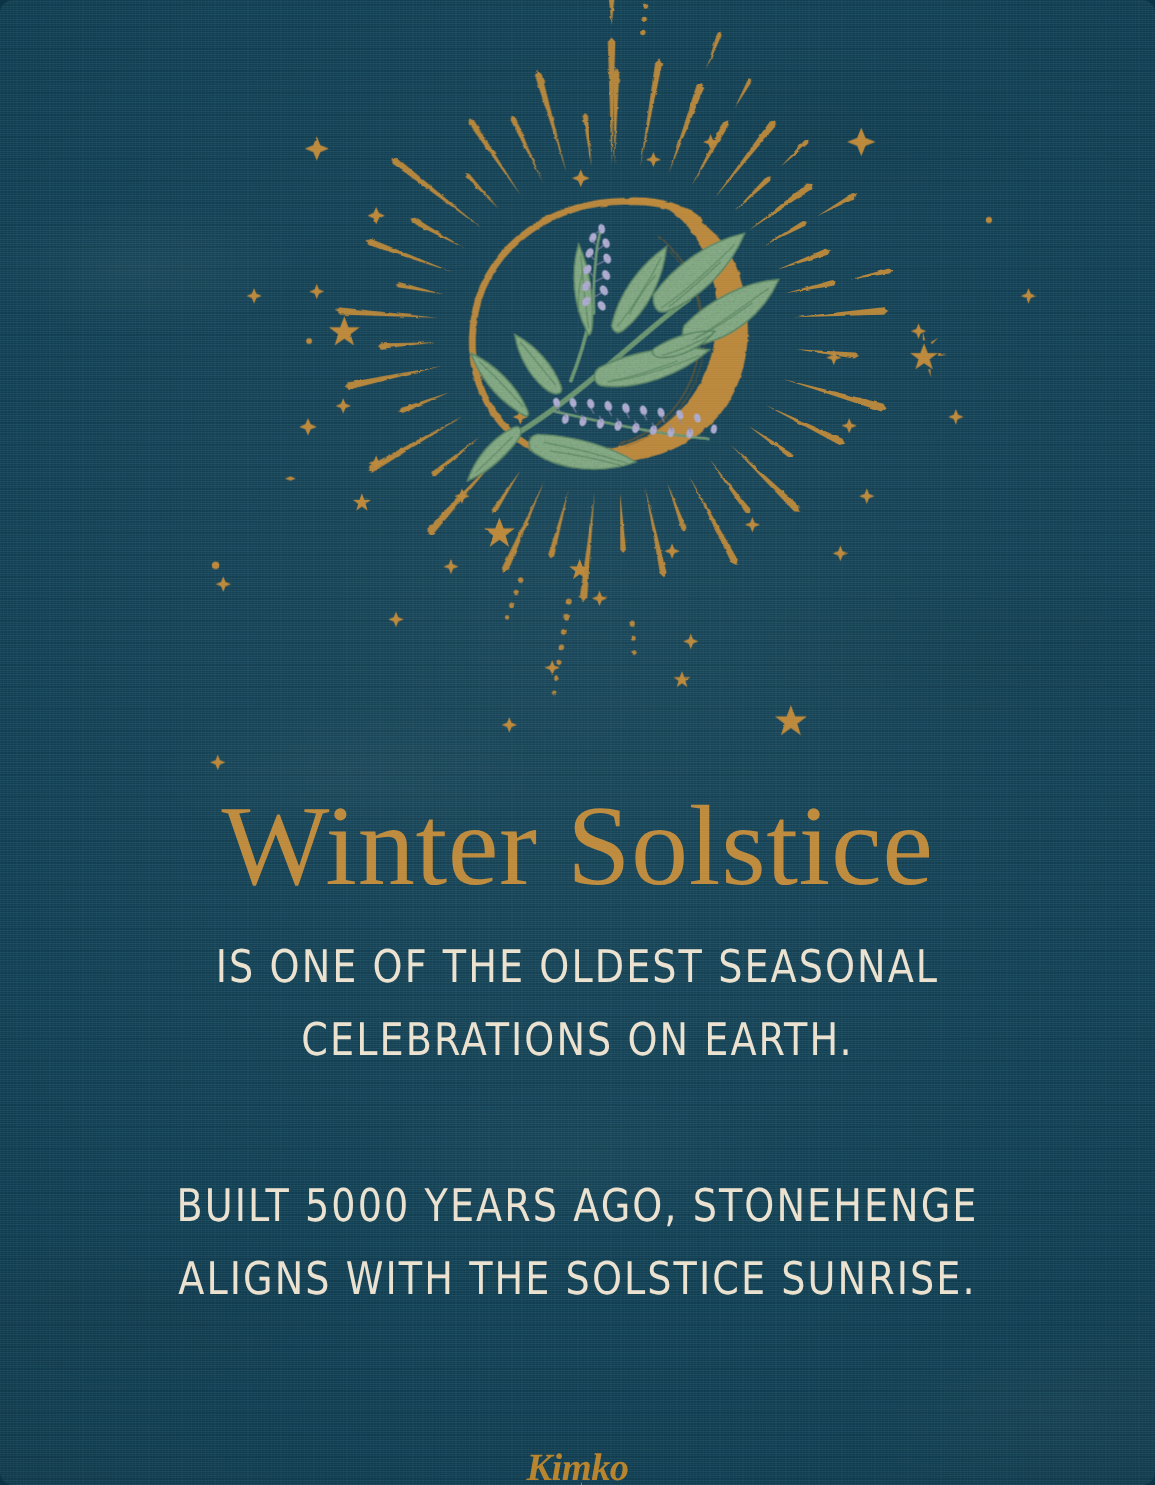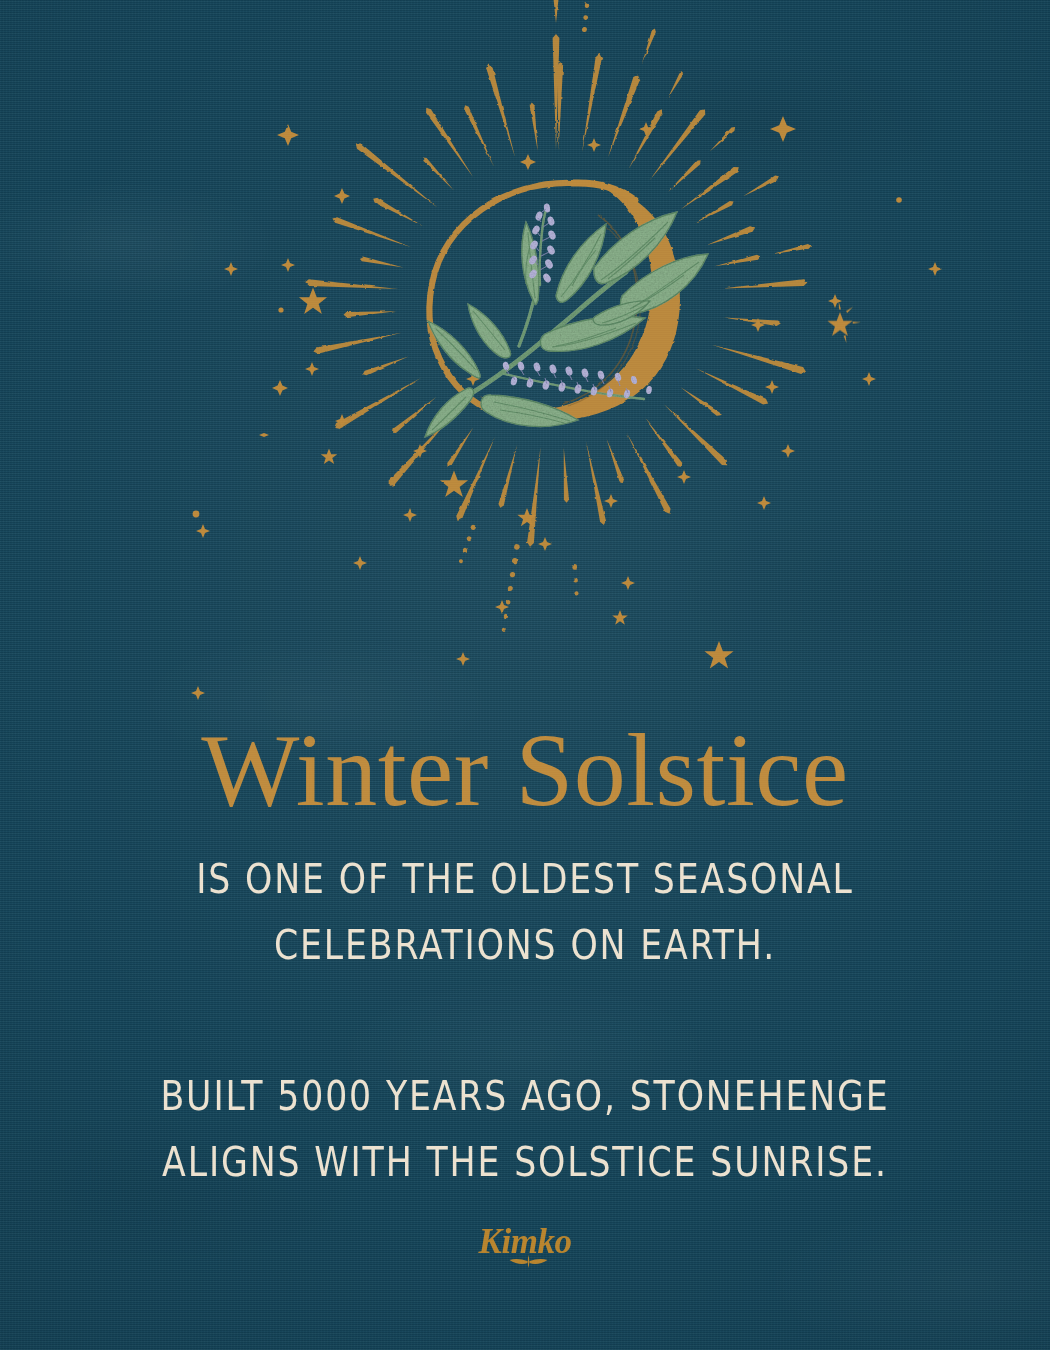--- a/index.html
+++ b/index.html
@@ -11,20 +11,21 @@
     font-family: "Liberation Sans", sans-serif;
   }
 
   #poster {
     position: relative;
     width: 1050px;
     height: 1350px;
     overflow: hidden;
     background-color: #134358;
     isolation: isolate;
+    border-radius: 12px;
   }
 
   
   .tex {
     position: absolute;
     inset: 0;
     pointer-events: none;
   }
   .tex-fibers {
     background-image:
@@ -103,21 +104,21 @@
     color: #ece2d0;
     font-weight: 400;
     transform: scaleX(0.94);
   }
   .para-1 { margin-top: 24px; }
   .para-2 { margin-top: 84px; }
 
   .signature {
     position: absolute;
     left: 0;
-    top: 1224px;
+    top: 1316px;
     width: 1050px;
     text-align: center;
   }
   .sig-mark {
     display: inline-block;
     position: relative;
   }
   .sig-word {
     font-family: "Liberation Serif", "DejaVu Serif", serif;
     font-style: italic;

